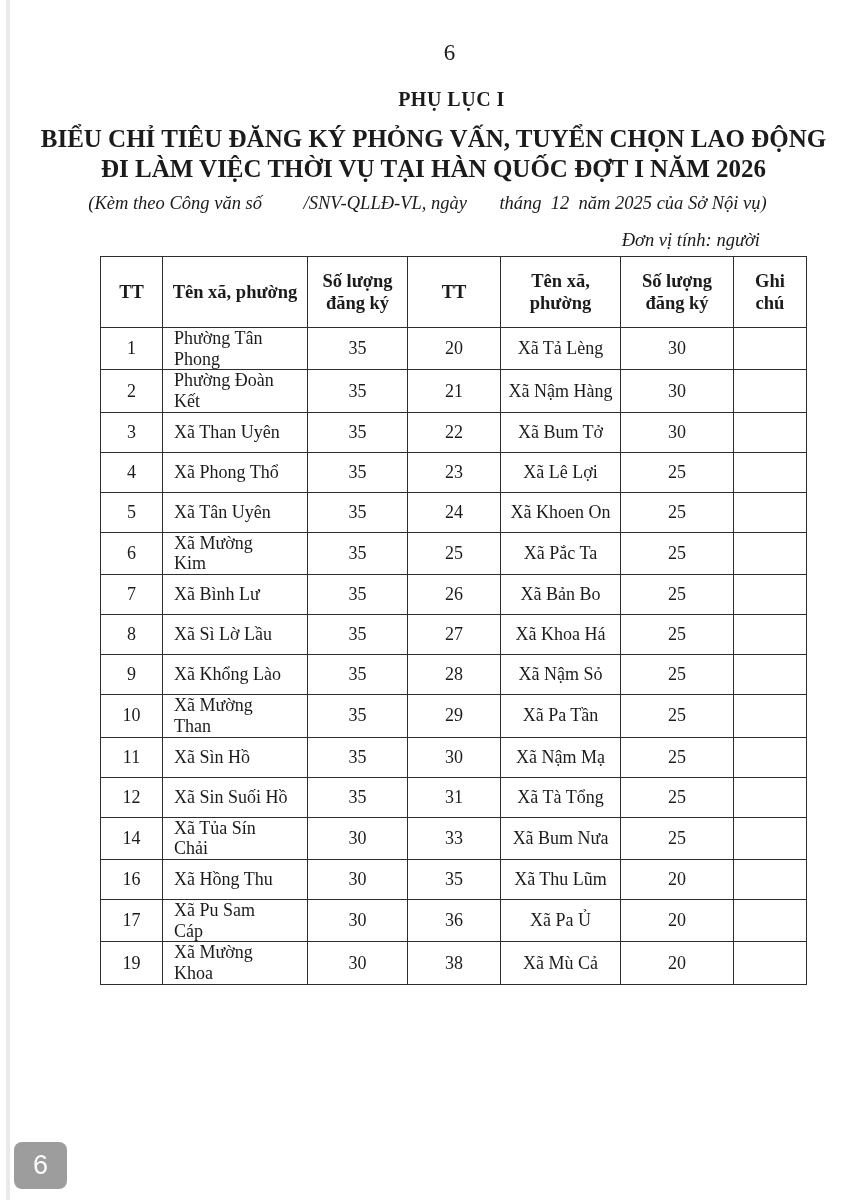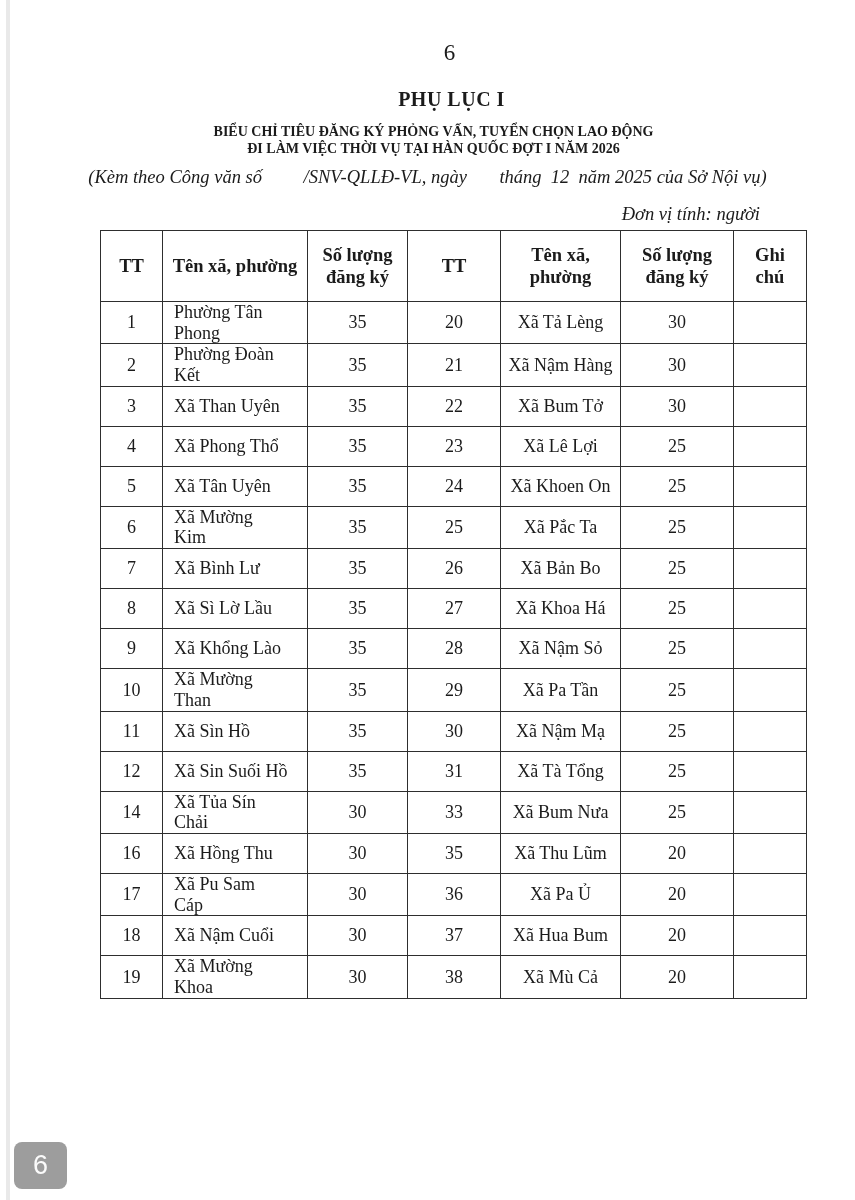--- a/index.html
+++ b/index.html
@@ -28,21 +28,21 @@
     margin-top: 22px;
     text-align: center;
     font-weight: bold;
     font-size: 20px;
     letter-spacing: 0.5px;
     padding-left: 48px;
   }
   .doc-title {
     text-align: center;
     font-weight: bold;
-    font-size: 14px;
+    font-size: 25px;
     line-height: 1.18;
     margin-left: 12px;
   }
   .doc-title.first { margin-top: 13px; }
   .doc-subtitle {
     text-align: center;
     font-style: italic;
     font-size: 18.5px;
     margin-top: 10px;
     white-space: pre;
@@ -280,29 +280,20 @@
           <tr>
             <td class="c0">17</td>
             <td class="c1">Xã Pu Sam Cáp</td>
             <td class="c2">30</td>
             <td class="c3">36</td>
             <td class="c4">Xã Pa Ủ</td>
             <td class="c5">20</td>
             <td class="c6"></td>
           </tr>
           <tr>
-            <td class="c0">18</td>
-            <td class="c1">Xã Nậm Cuổi</td>
-            <td class="c2">30</td>
-            <td class="c3">37</td>
-            <td class="c4">Xã Hua Bum</td>
-            <td class="c5">20</td>
-            <td class="c6"></td>
-          </tr>
-          <tr>
             <td class="c0">19</td>
             <td class="c1">Xã Mường Khoa</td>
             <td class="c2">30</td>
             <td class="c3">38</td>
             <td class="c4">Xã Mù Cả</td>
             <td class="c5">20</td>
             <td class="c6"></td>
           </tr>
         </tbody>
     </table>

